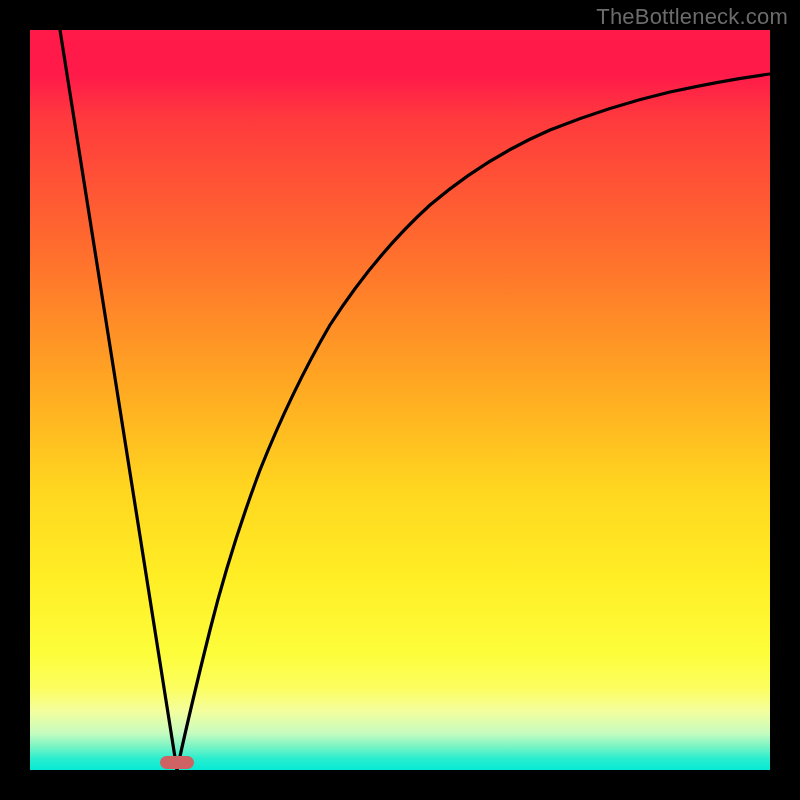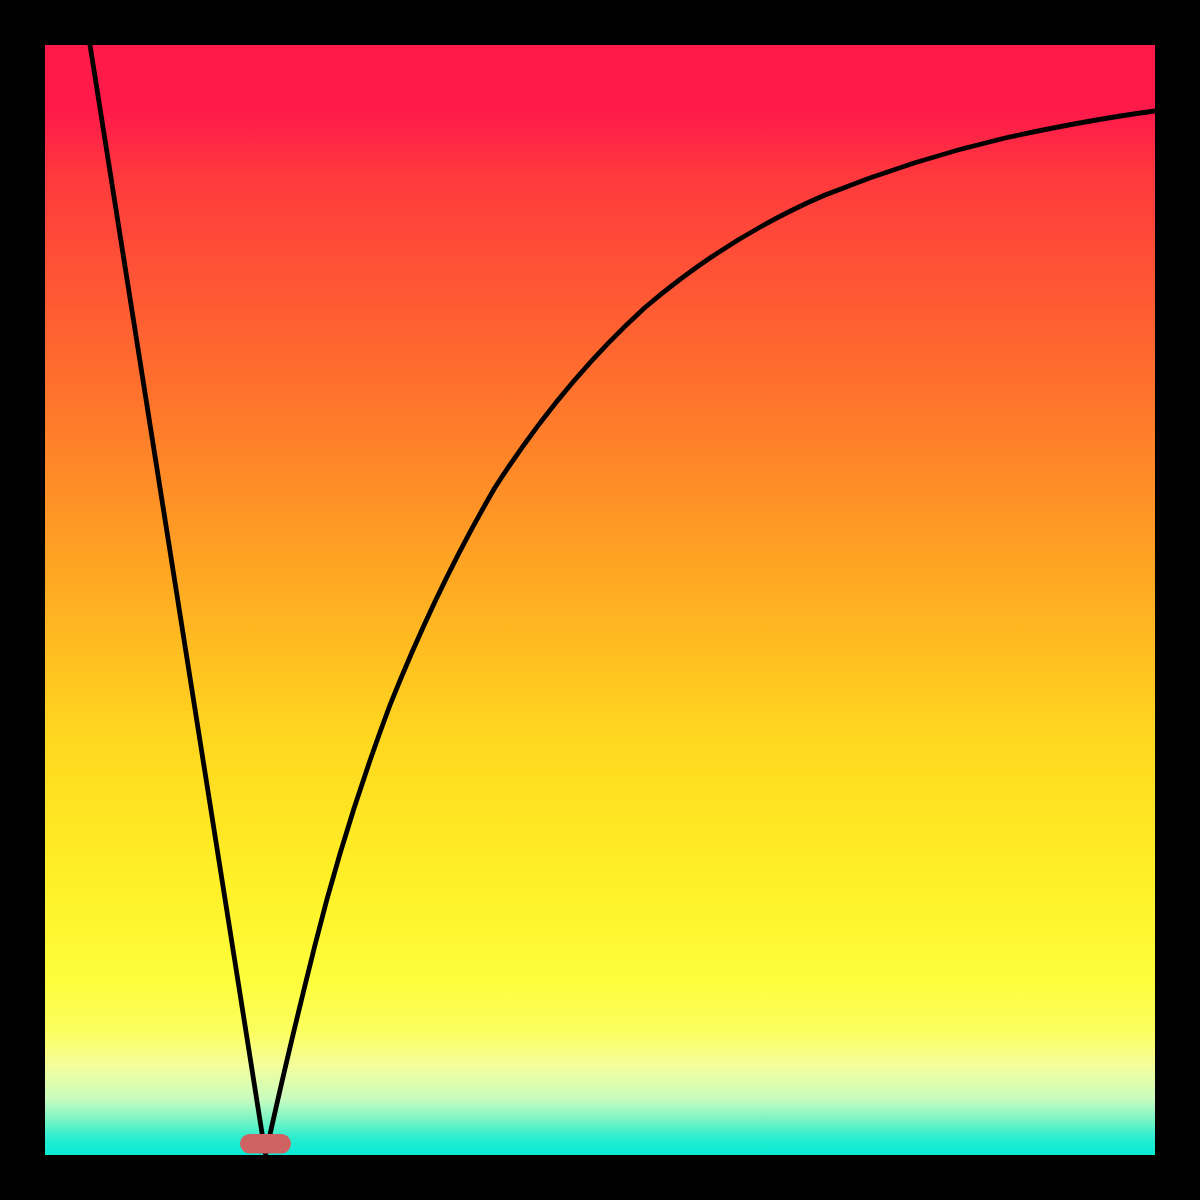--- a/index.html
+++ b/index.html
@@ -85,13 +85,14 @@
                Q 262 360 300 295
                Q 345 225 400 175
                Q 455 128 520 100
                Q 580 76 640 62
                Q 695 50 740 44" fill="none" stroke="#000" stroke-width="3.2" stroke-linecap="round"></path>
     </svg>
 
     <div class="marker" style="left:130px; top:726px;"></div>
   </div>
 
+  <div class="watermark">TheBottleneck.com</div>
 </div>
 
 </body></html>

